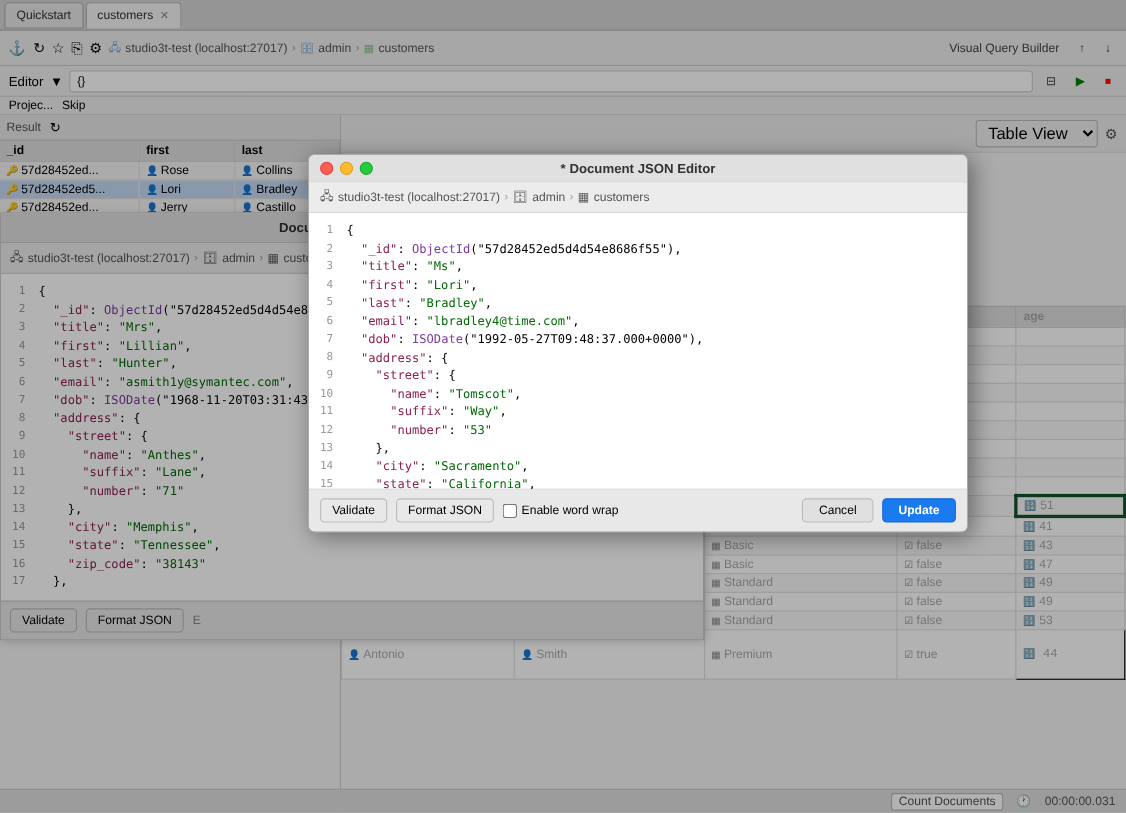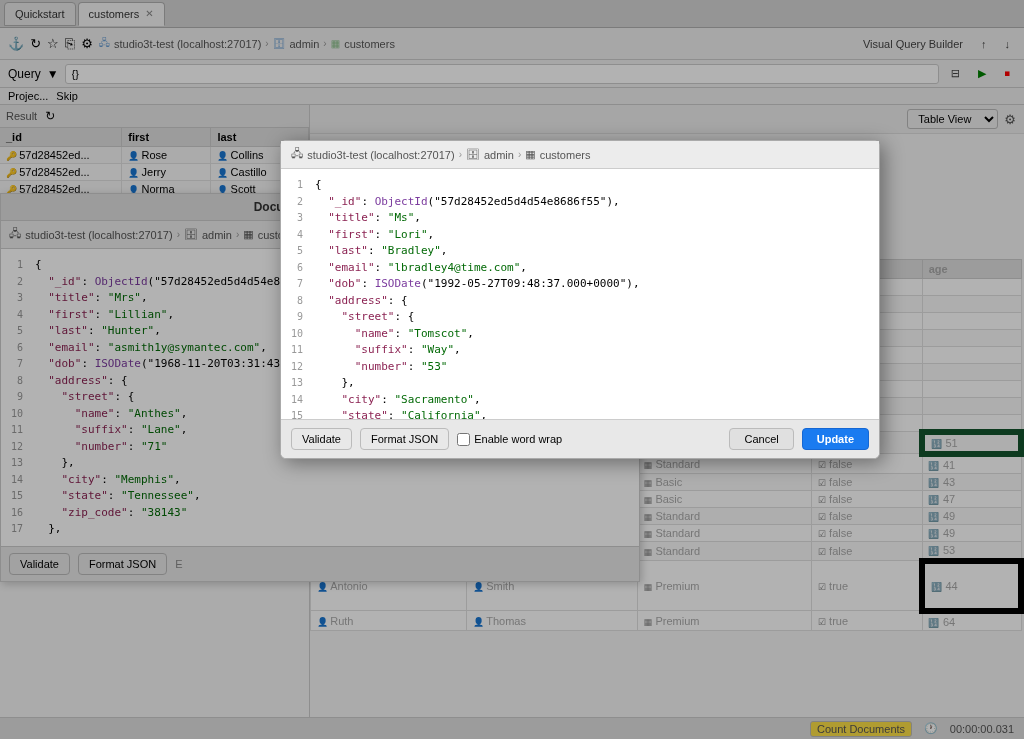--- a/index.html
+++ b/index.html
@@ -75,21 +75,21 @@
     
     .status-bar { position: absolute; bottom: 0; left: 0; right: 0; height: 22px; background: #e0e0e0; border-top: 1px solid #ccc; display: flex; align-items: center; justify-content: flex-end; padding: 0 10px; font-size: 11px; color: #555; gap: 12px; }
 
     .db-icon { color: #6b9ed2; font-size: 10px; }
     .coll-icon { color: #8bc08b; font-size: 10px; }
     .arrow-sep { color: #999; font-size: 10px; }
 
     .skip-project-bar { display: flex; align-items: center; background: #f0f0f0; border-bottom: 1px solid #ccc; padding: 2px 8px; gap: 8px; font-size: 11px; }
 
     .table-view-bar { display: flex; align-items: center; justify-content: flex-end; padding: 4px 8px; background: #eeeeee; border-bottom: 1px solid #ddd; gap: 6px; }
-    .table-view-select { font-size: 11px; border: 1px solid #bbb; border-radius: 3px; padding: 2px 6px; }
+    .table-view-select { font-size: 15px; border: 1px solid #bbb; border-radius: 3px; padding: 2px 6px; }
     .gear-btn { background: none; border: none; cursor: pointer; font-size: 13px; color: #555; }
 
     .right-content { flex: 1; background: #f5f5f5; overflow: hidden; display: flex; align-items: center; justify-content: center; color: #aaa; font-size: 12px; }
   </style>
 </head>
 <body>
 
 <div class="tab-bar">
   <div class="tab">
     <span>Quickstart</span>
@@ -117,21 +117,21 @@
     <span>customers</span>
   </div>
   <div class="toolbar-right">
     <button class="toolbar-btn">Visual Query Builder</button>
     <button class="toolbar-btn">↑</button>
     <button class="toolbar-btn">↓</button>
   </div>
 </div>
 
 <div class="query-bar">
-  <span>Query</span>
+  <span>Editor</span>
   <span style="cursor:pointer;">▼</span>
   <input class="query-input" value="{}" style="">
   <button class="toolbar-btn">⊟</button>
   <button class="toolbar-btn" style="color:green;">▶</button>
   <button class="toolbar-btn" style="color:red;">⏹</button>
 </div>
 
 <div class="skip-project-bar">
   <span>Projec...</span>
   <span>Skip</span>
@@ -151,20 +151,25 @@
             <th>_id</th>
             <th>first</th>
             <th>last</th>
           </tr>
         </thead>
         <tbody id="table-body">
         <tr>
       <td><span class="cell-icon">🔑</span>57d28452ed...</td>
       <td><span class="cell-icon">👤</span>Rose</td>
       <td><span class="cell-icon">👤</span>Collins</td>
+    </tr>
+            <tr class="selected">
+      <td><span class="cell-icon">🔑</span>57d28452ed5...</td>
+      <td><span class="cell-icon">👤</span>Lori</td>
+      <td><span class="cell-icon">👤</span>Bradley</td>
     </tr>
             <tr>
       <td><span class="cell-icon">🔑</span>57d28452ed...</td>
       <td><span class="cell-icon">👤</span>Jerry</td>
       <td><span class="cell-icon">👤</span>Castillo</td>
     </tr>
             <tr>
       <td><span class="cell-icon">🔑</span>57d28452ed...</td>
       <td><span class="cell-icon">👤</span>Norma</td>
       <td><span class="cell-icon">👤</span>Scott</td>
@@ -332,21 +337,21 @@
       <td style="border:1px solid #e0e0e0;padding:2px 6px;"><span class="cell-icon" style="font-size:9px;color:#888;">👤</span>Kim</td>
       <td style="border:1px solid #e0e0e0;padding:2px 6px;"></td>
       <td style="border:1px solid #e0e0e0;padding:2px 6px;"></td>
       <td style="border:1px solid #e0e0e0;padding:2px 6px;"></td>
     </tr>
             <tr style="background: rgb(249, 249, 249);">
       <td style="border:1px solid #e0e0e0;padding:2px 6px;"><span class="cell-icon" style="font-size:9px;color:#888;">👤</span>Louis</td>
       <td style="border:1px solid #e0e0e0;padding:2px 6px;"><span class="cell-icon" style="font-size:9px;color:#888;">👤</span>Kennedy</td>
       <td style="border:1px solid #e0e0e0;padding:2px 6px;"><span style="font-size:9px;color:#888;">▦</span> XL</td>
       <td style="border:1px solid #e0e0e0;padding:2px 6px;"><span style="font-size:9px;color:#888;">☑</span> false</td>
-      <td style="border:6px solid #14532d;padding:2px 6px;margin-top:26px;"><span style="font-size:9px;color:#888;">🔢</span> 51</td>
+      <td style="border:3px solid #14532d;padding:2px 6px;margin-top:26px;"><span style="font-size:9px;color:#888;">🔢</span> 51</td>
     </tr>
             <tr style="background: white;">
       <td style="border:1px solid #e0e0e0;padding:2px 6px;"><span class="cell-icon" style="font-size:9px;color:#888;">👤</span>Clarence</td>
       <td style="border:1px solid #e0e0e0;padding:2px 6px;"><span class="cell-icon" style="font-size:9px;color:#888;">👤</span>Kennedy</td>
       <td style="border:1px solid #e0e0e0;padding:2px 6px;"><span style="font-size:9px;color:#888;">▦</span> Standard</td>
       <td style="border:1px solid #e0e0e0;padding:2px 6px;"><span style="font-size:9px;color:#888;">☑</span> false</td>
       <td style="border:1px solid #e0e0e0;padding:2px 6px;"><span style="font-size:9px;color:#888;">🔢</span> 41</td>
     </tr>
             <tr style="background: rgb(249, 249, 249);">
       <td style="border:1px solid #e0e0e0;padding:2px 6px;"><span class="cell-icon" style="font-size:9px;color:#888;">👤</span>Teresa</td>
@@ -381,28 +386,21 @@
       <td style="border:1px solid #e0e0e0;padding:2px 6px;"><span class="cell-icon" style="font-size:9px;color:#888;">👤</span>Robertson</td>
       <td style="border:1px solid #e0e0e0;padding:2px 6px;"><span style="font-size:9px;color:#888;">▦</span> Standard</td>
       <td style="border:1px solid #e0e0e0;padding:2px 6px;"><span style="font-size:9px;color:#888;">☑</span> false</td>
       <td style="border:1px solid #e0e0e0;padding:2px 6px;"><span style="font-size:9px;color:#888;">🔢</span> 53</td>
     </tr>
             <tr style="background: white;">
       <td style="border:1px solid #e0e0e0;padding:2px 6px;"><span class="cell-icon" style="font-size:9px;color:#888;">👤</span>Antonio</td>
       <td style="border:1px solid #e0e0e0;padding:2px 6px;"><span class="cell-icon" style="font-size:9px;color:#888;">👤</span>Smith</td>
       <td style="border:1px solid #e0e0e0;padding:2px 6px;"><span style="font-size:9px;color:#888;">▦</span> Premium</td>
       <td style="border:1px solid #e0e0e0;padding:2px 6px;"><span style="font-size:9px;color:#888;">☑</span> true</td>
-      <td style="border:6px solid #000000;padding:16px 6px;"><span style="font-size:9px;color:#888;">🔢</span> 44</td>
-    </tr>
-            <tr style="background: white;">
-      <td style="border:1px solid #e0e0e0;padding:2px 6px;"><span class="cell-icon" style="font-size:9px;color:#888;">👤</span>Ruth</td>
-      <td style="border:1px solid #e0e0e0;padding:2px 6px;"><span class="cell-icon" style="font-size:9px;color:#888;">👤</span>Thomas</td>
-      <td style="border:1px solid #e0e0e0;padding:2px 6px;"><span style="font-size:9px;color:#888;">▦</span> Premium</td>
-      <td style="border:1px solid #e0e0e0;padding:2px 6px;"><span style="font-size:9px;color:#888;">☑</span> true</td>
-      <td style="border:1px solid #e0e0e0;padding:2px 6px;"><span style="font-size:9px;color:#888;">🔢</span> 64</td>
+      <td style="border:1px solid #000000;padding:16px 6px;font-family:Liberation Mono, monospace;"><span style="font-size:9px;color:#888;">🔢</span> 44</td>
     </tr>
           </tbody>
       </table>
     </div>
   </div>
 
   <div class="json-editor-bg">
     <div class="editor-titlebar">Document JSON Editor</div>
     <div class="editor-path">
       <span>🖧</span>
@@ -489,20 +487,28 @@
       <button class="btn-format">Format JSON</button>
       <span style="font-size:11px;color:#888;">E</span>
     </div>
   </div>
 
 </div>
 
 <div class="modal-overlay"></div>
 
 <div class="json-editor-modal">
+  <div class="modal-titlebar">
+    <div class="modal-dots">
+      <div class="dot dot-red"></div>
+      <div class="dot dot-yellow"></div>
+      <div class="dot dot-green"></div>
+    </div>
+    <span class="modal-title">* Document JSON Editor</span>
+  </div>
   <div class="modal-path">
     <span>🖧</span>
     <span>studio3t-test (localhost:27017)</span>
     <span class="arrow-sep">›</span>
     <span>🗄</span>
     <span>admin</span>
     <span class="arrow-sep">›</span>
     <span>▦</span>
     <span>customers</span>
   </div>
@@ -576,16 +582,16 @@
       <label>Enable word wrap</label>
     </div>
     <div class="modal-footer-right">
       <button class="btn-cancel">Cancel</button>
       <button class="btn-update">Update</button>
     </div>
   </div>
 </div>
 
 <div class="status-bar">
-  <span style="cursor:pointer;color:#555;border:1px solid #bbb;border-radius:3px;padding:1px 6px;background:#fde047;font-size:11px;">Count Documents</span>
+  <span style="cursor:pointer;color:#555;border:1px solid #bbb;border-radius:3px;padding:1px 6px;background:#ffffff;font-size:11px;">Count Documents</span>
   <span>🕐</span>
   <span>00:00:00.031</span>
 </div>
 
 </body></html>

